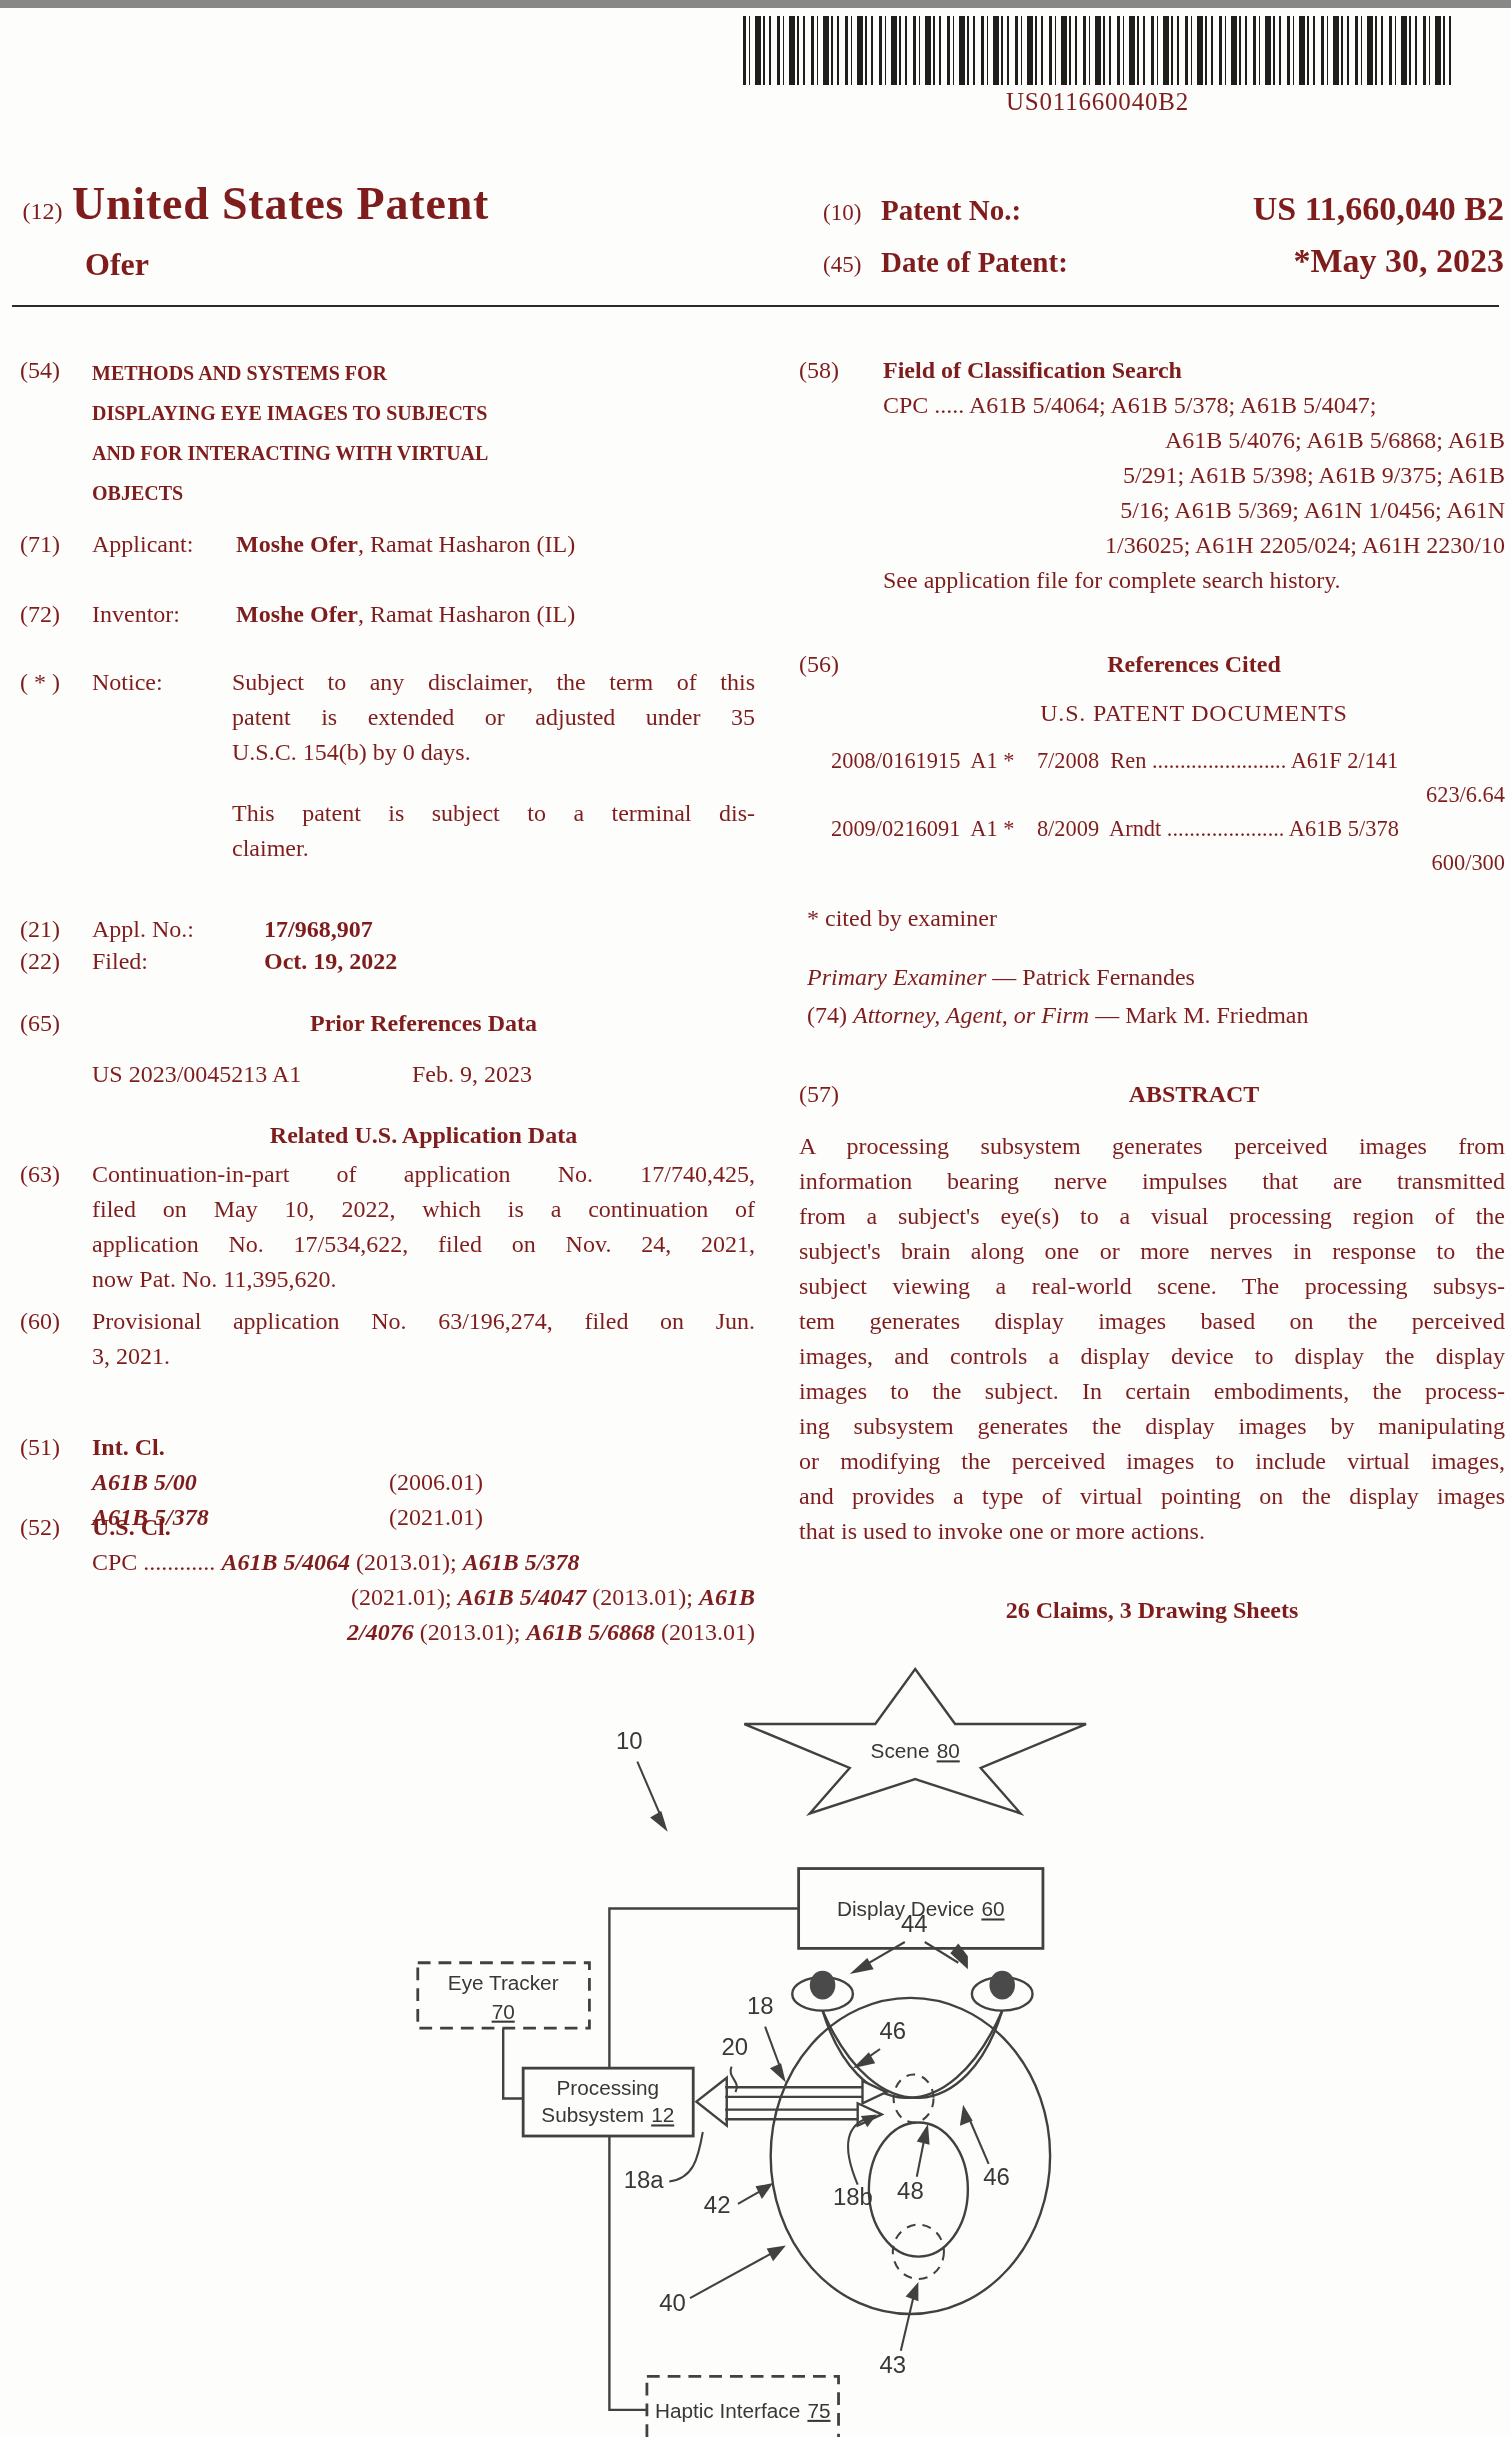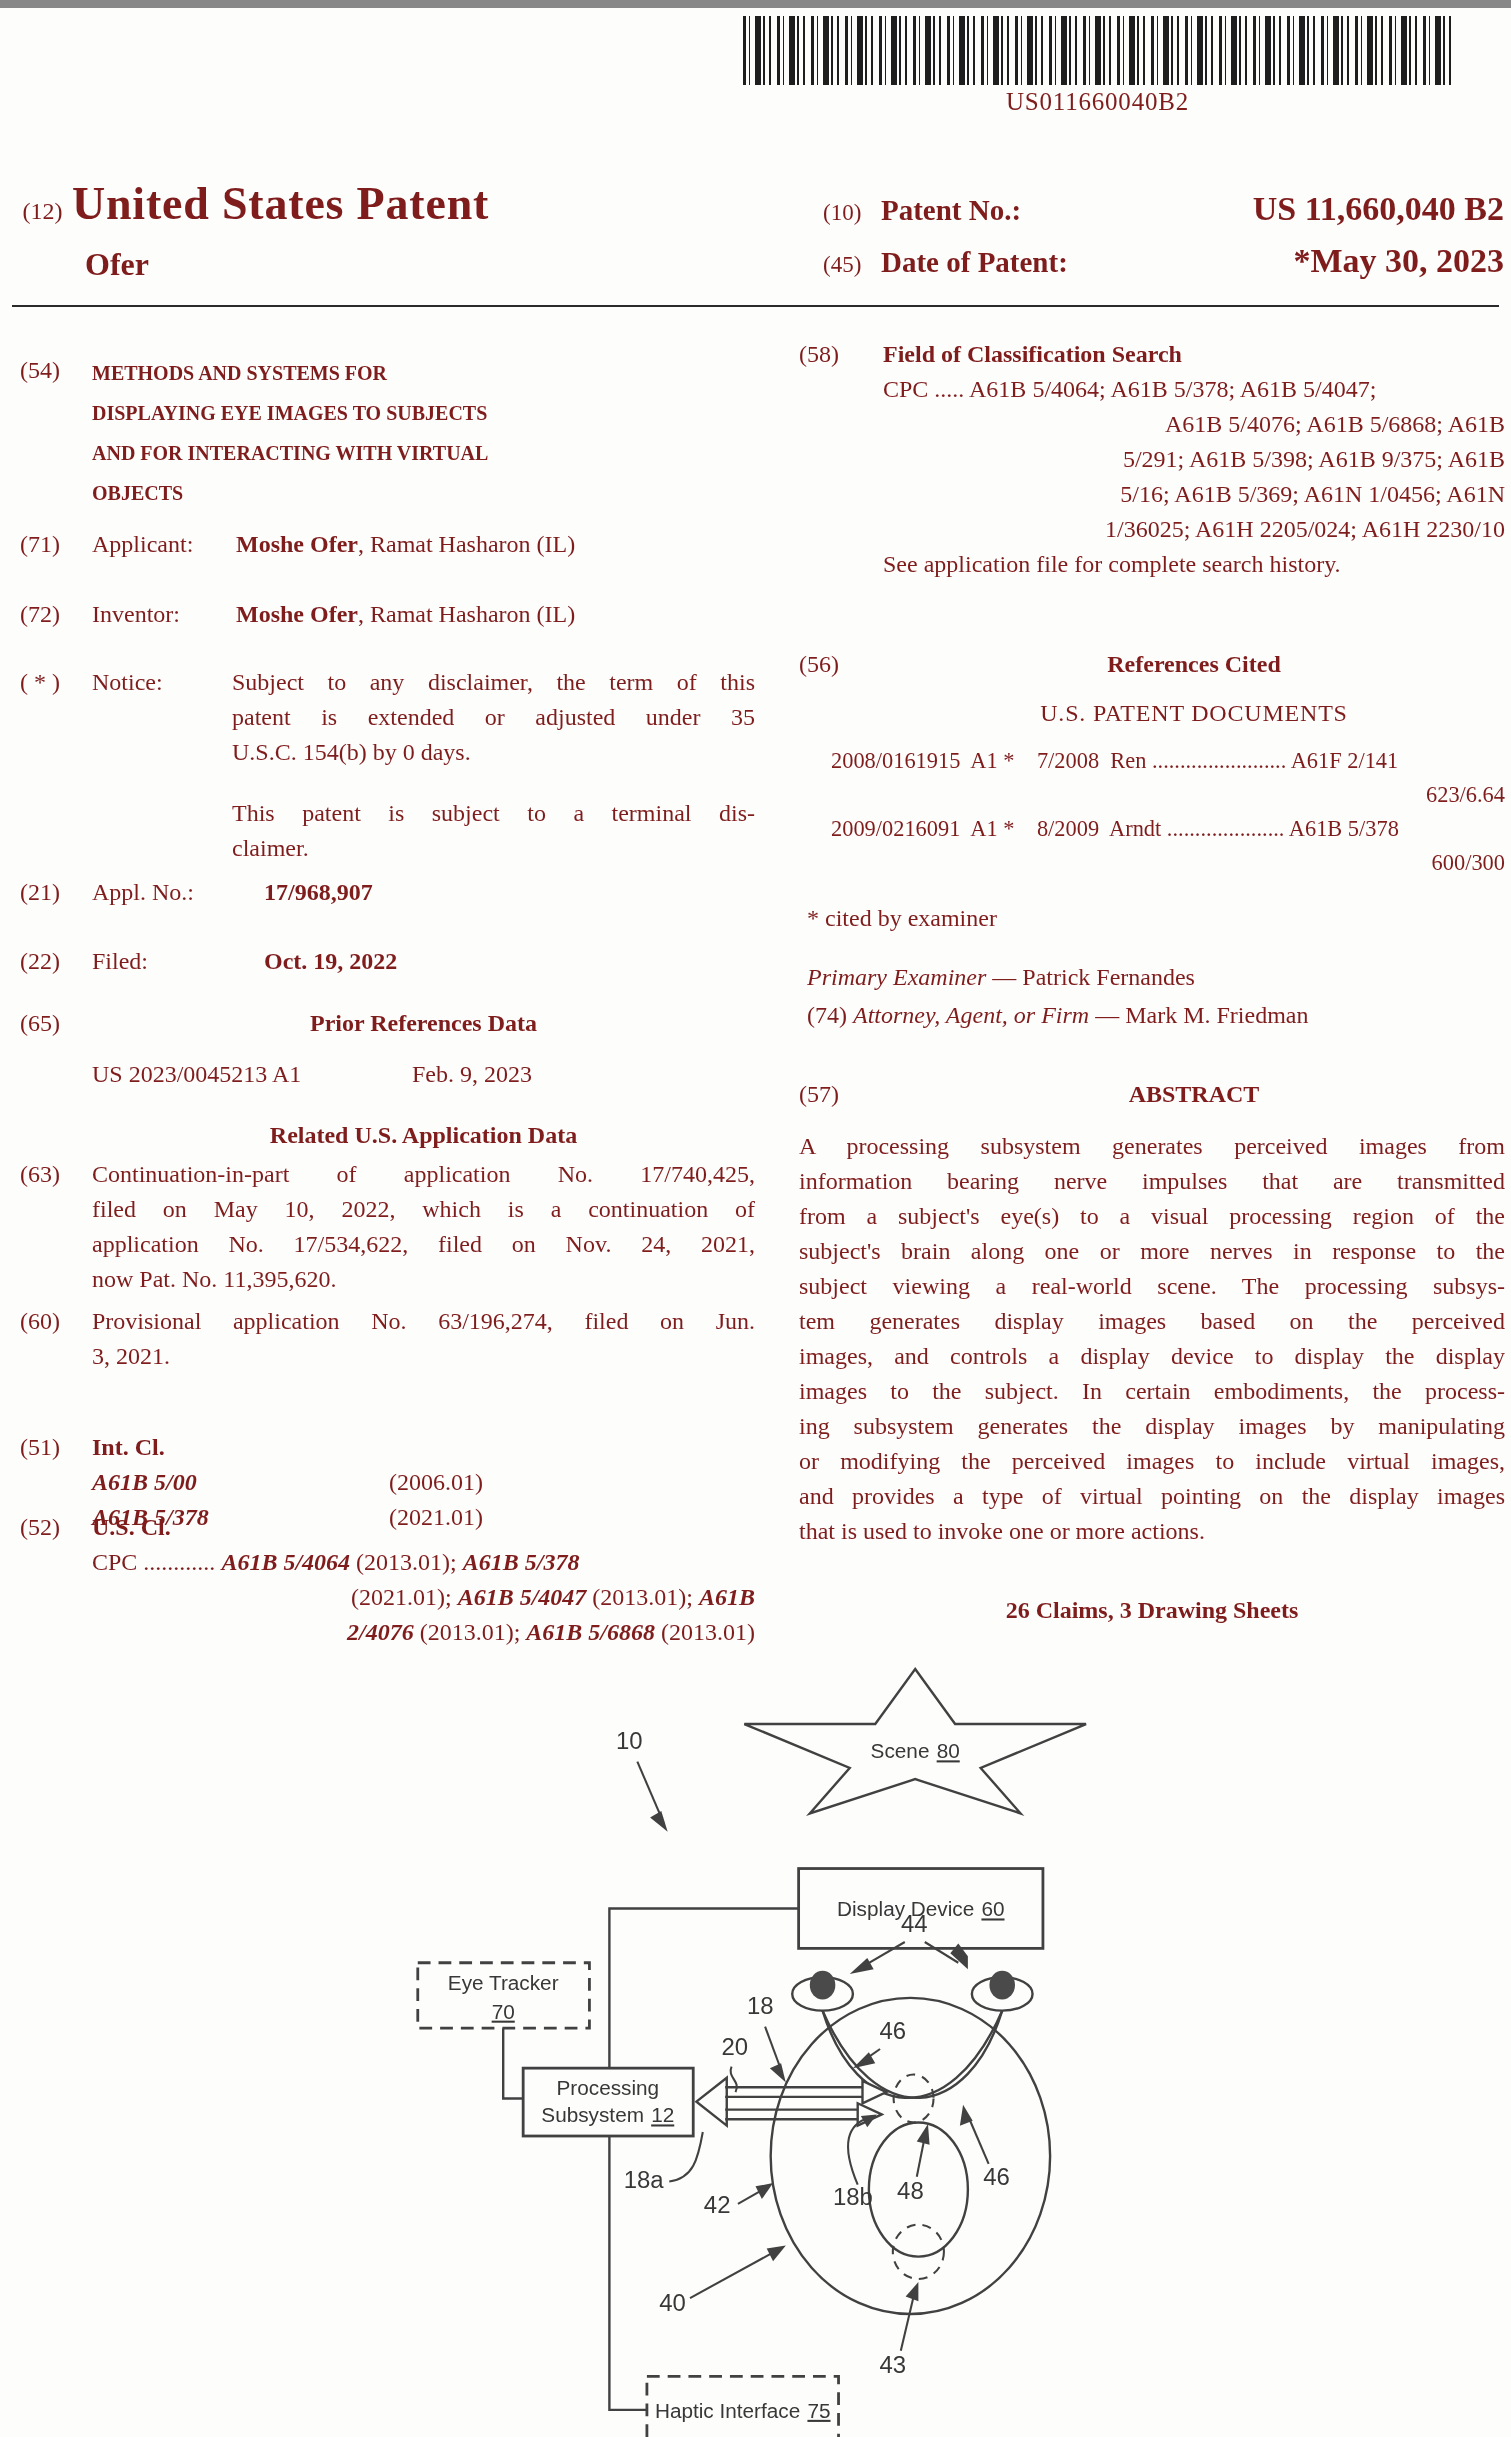--- a/index.html
+++ b/index.html
@@ -122,21 +122,21 @@
         <div>Subject to any disclaimer, the term of this</div>
         <div>patent is extended or adjusted under 35</div>
         <div>U.S.C. 154(b) by 0 days.</div>
       </div>
     <div class="notice-body just" style="margin-top:25.6px;">
         <div>This patent is subject to a terminal dis-</div>
         <div>claimer.</div>
       </div>
   </div>
 
-  <div class="sec lsec" style="top:867px;">
+  <div class="sec lsec" style="top:904px;">
     <span class="tag">(21)</span>
     <span class="lblw215">Appl. No.:</span><span class="b">17/968,907</span>
   </div>
 
   <div class="sec lsec" style="top:936px;">
     <span class="tag">(22)</span>
     <span class="lblw215">Filed:</span><span class="b">Oct. 19, 2022</span>
   </div>
 
   <div class="sec lsec" style="top:998px;">
@@ -177,21 +177,21 @@
   <div class="sec lsec" style="top:1502px;">
     <span class="tag">(52)</span>
     <div class="b">U.S. Cl.</div>
     <div class="cpc52">
       <div><span>CPC ............ </span><span class="bi">A61B 5/4064</span><span> (2013.01); </span><span class="bi">A61B 5/378</span></div>
       <div><span>(2021.01); </span><span class="bi">A61B 5/4047</span><span> (2013.01); </span><span class="bi">A61B</span></div>
       <div><span class="bi">2/4076</span><span> (2013.01); </span><span class="bi">A61B 5/6868</span><span> (2013.01)</span></div>
     </div>
   </div>
 
-  <div class="sec rsec" style="top:329px;">
+  <div class="sec rsec" style="top:345px;">
     <span class="tag">(58)</span>
     <div class="b">Field of Classification Search</div>
     <div>CPC ..... A61B 5/4064; A61B 5/378; A61B 5/4047;</div>
     <div class="rlines">
         <div>A61B 5/4076; A61B 5/6868; A61B</div>
         <div>5/291; A61B 5/398; A61B 9/375; A61B</div>
         <div>5/16; A61B 5/369; A61N 1/0456; A61N</div>
         <div>1/36025; A61H 2205/024; A61H 2230/10</div>
       </div>
     <div>See application file for complete search history.</div>

